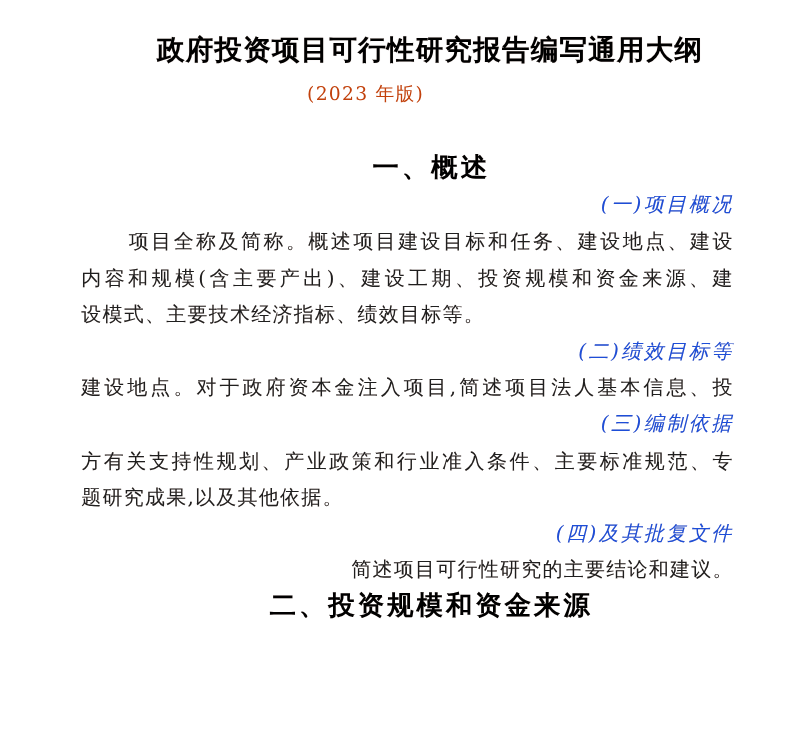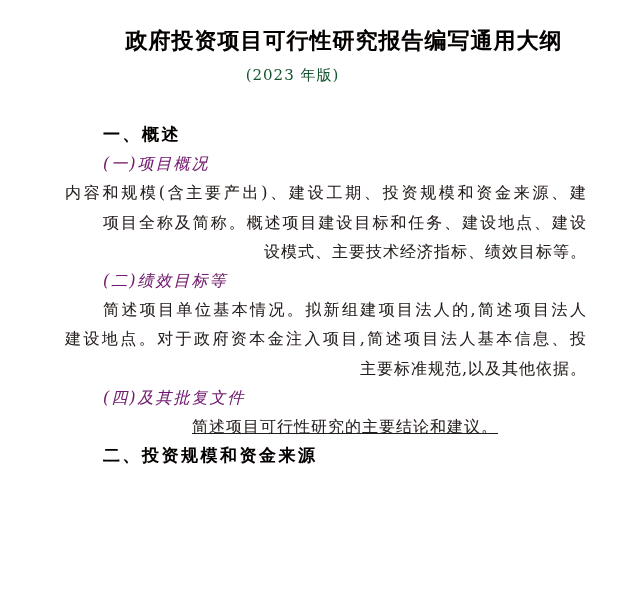--- a/index.html
+++ b/index.html
@@ -33,87 +33,89 @@
   }
   .doc-subtitle {
     position: absolute;
     top: 64px;
     left: 0;
     width: 585px;
     text-align: center;
     font-size: 15px;
     line-height: 22px;
     letter-spacing: 1px;
-    color: #14532d;
+    color: #c2410c;
     white-space: nowrap;
   }
   .content {
     position: absolute;
     top: 120px;
     left: 65px;
     right: 41px;
   }
   .line {
     height: 29.2px;
     line-height: 29.2px;
     font-size: 16px;
     letter-spacing: 1px;
     text-shadow: 0 0 0.5px rgba(140, 50, 20, 0.22);
   }
   
   .line.h1 {
     font-family: "DejaVu Sans", sans-serif;
     font-weight: bold;
-    font-size: 17px;
+    font-size: 21px;
     letter-spacing: 2.5px;
     padding-left: 38px;
     color: #000000;
+    text-align: center;
   }
   
   .line.h2 {
     font-style: italic;
     letter-spacing: 2px;
     padding-left: 38px;
-    color: #701a75;
+    color: #1d4ed8;
+    text-align: right;
   }
   
   .line.pf {
     padding-left: 38px;
     text-align: justify;
     text-align-last: justify;
   }
   
   .line.pc {
     text-align: justify;
     text-align-last: justify;
   }
   
   .line.pe {
-    text-align: right;
+    text-align: left;
   }
   
   .line.ps {
     padding-left: 38px;
-    text-align: center;
-    text-decoration: underline;
+    text-align: right;
   }
 </style>
 </head>
 <body>
 
 <div class="page">
   <div class="doc-title">政府投资项目可行性研究报告编写通用大纲</div>
   <div class="doc-subtitle">(2023 年版)</div>
   <div class="content" id="doc-content">
       <div class="line h1">一、概述</div>
       <div class="line h2">(一)项目概况</div>
+      <div class="line pf">项目全称及简称。概述项目建设目标和任务、建设地点、建设</div>
       <div class="line pc">内容和规模(含主要产出)、建设工期、投资规模和资金来源、建</div>
-      <div class="line pf">项目全称及简称。概述项目建设目标和任务、建设地点、建设</div>
       <div class="line pe">设模式、主要技术经济指标、绩效目标等。</div>
       <div class="line h2">(二)绩效目标等</div>
-      <div class="line pf">简述项目单位基本情况。拟新组建项目法人的,简述项目法人</div>
       <div class="line pc">建设地点。对于政府资本金注入项目,简述项目法人基本信息、投</div>
-      <div class="line pe">主要标准规范,以及其他依据。</div>
+      <div class="line h2">(三)编制依据</div>
+      <div class="line pc">方有关支持性规划、产业政策和行业准入条件、主要标准规范、专</div>
+      <div class="line pe">题研究成果,以及其他依据。</div>
       <div class="line h2">(四)及其批复文件</div>
       <div class="line ps">简述项目可行性研究的主要结论和建议。</div>
       <div class="line h1">二、投资规模和资金来源</div>
     </div>
 </div>
 
 </body></html>

